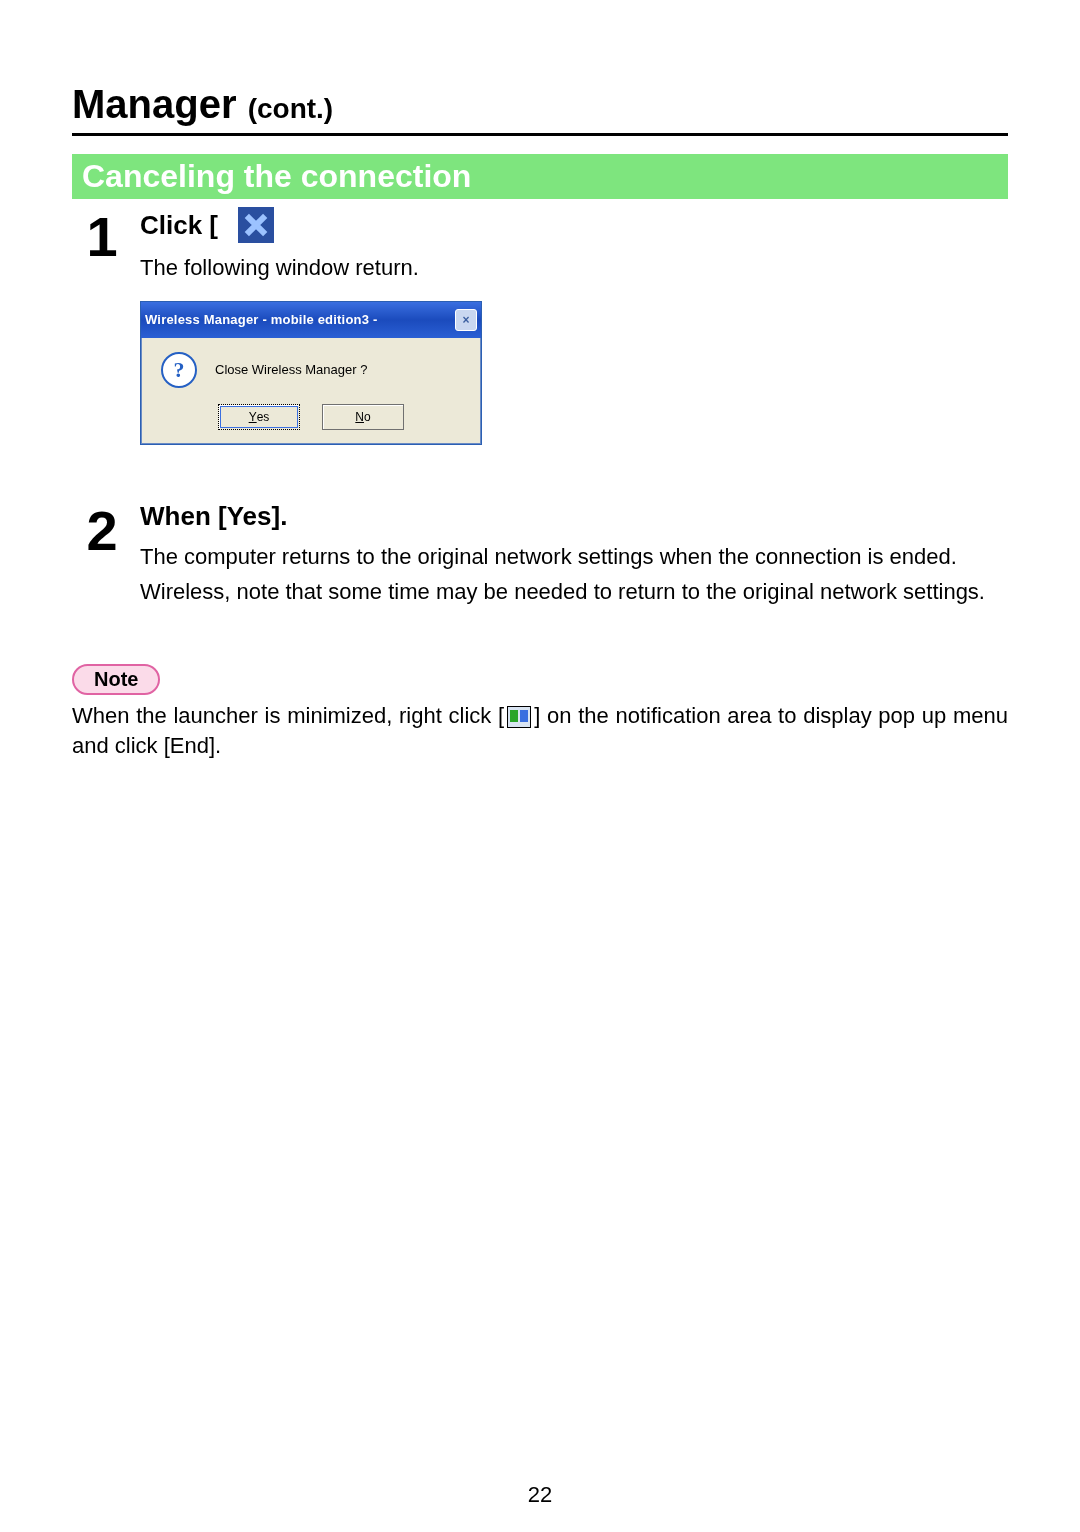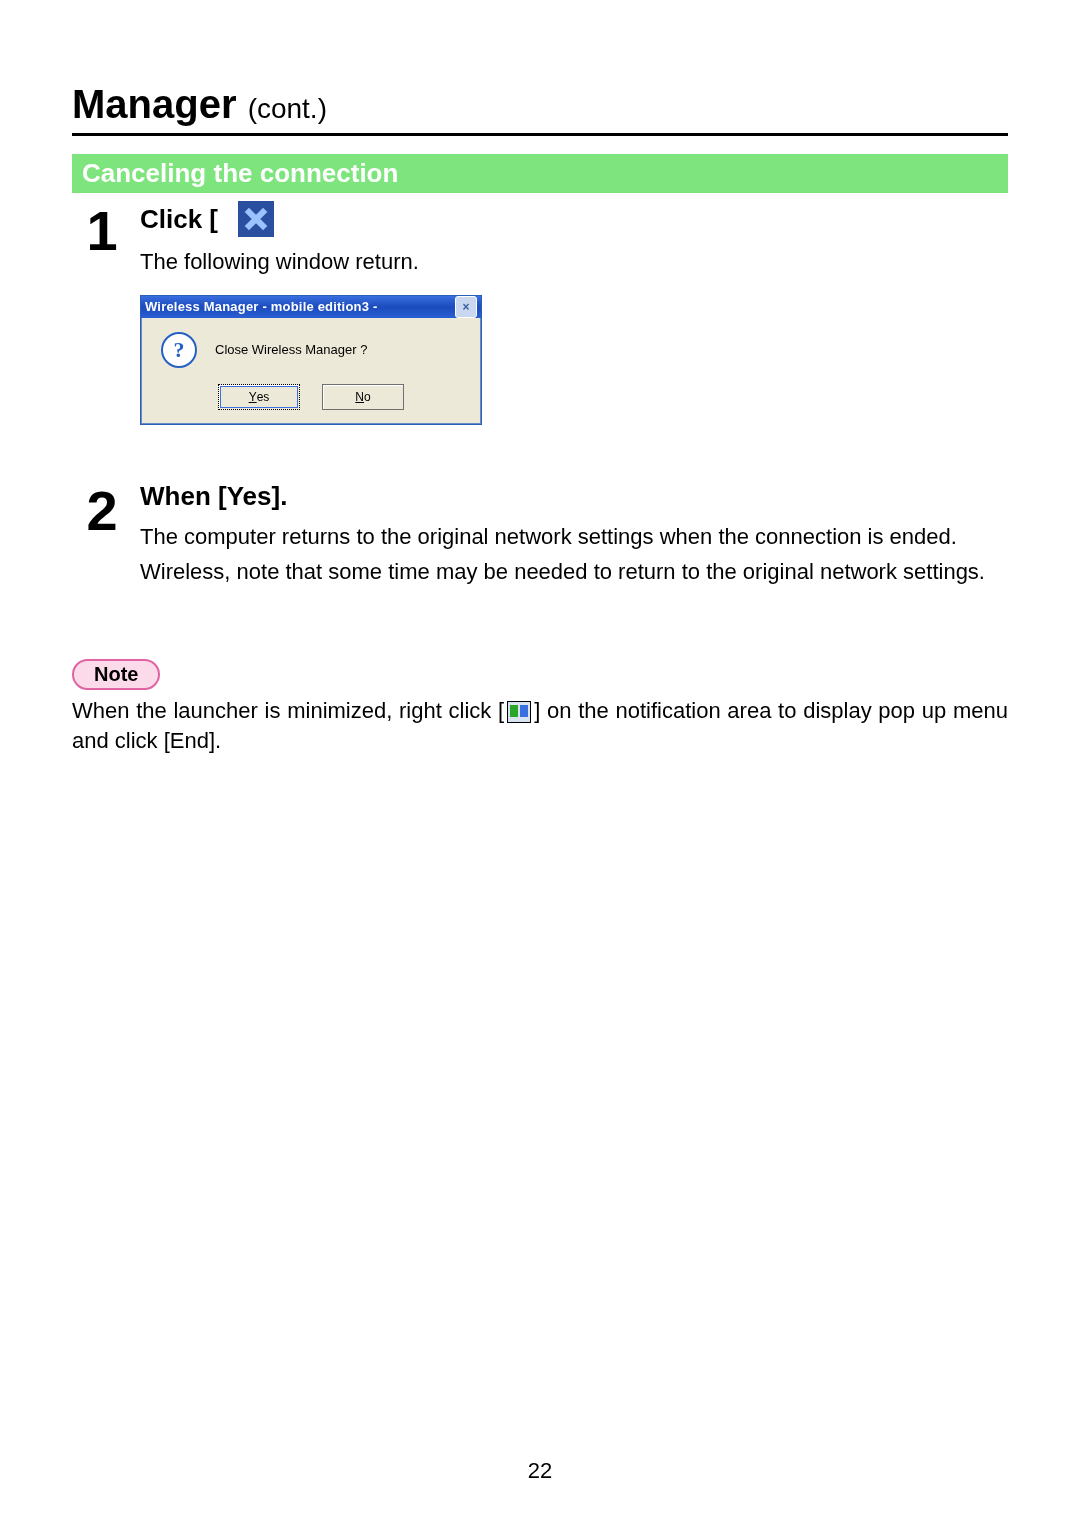--- a/index.html
+++ b/index.html
@@ -1,49 +1,49 @@
 <!DOCTYPE html>
 <html><head>
 <meta charset="utf-8">
 <style>
   html,body{margin:0;padding:0;background:#fff;font-family:Arial,Helvetica,sans-serif;color:#000}
   .page{width:1080px;height:1532px;margin:0 auto;position:relative;box-sizing:border-box;padding:82px 72px 0 72px}
   .page-title{font-size:40px;font-weight:bold;border-bottom:3px solid #000;padding-bottom:6px;margin:0 0 18px 0}
-  .page-title .sub{font-size:28px;font-weight:normal}
-  .section-bar{background:#7ee57e;color:#fff;font-weight:bold;font-size:26px;padding:4px 10px;margin:0 0 8px 0}
+  .page-title .sub{font-size:28px;font-weight:bold}
+  .section-bar{background:#7ee57e;color:#fff;font-weight:bold;font-size:32px;padding:4px 10px;margin:0 0 8px 0}
   .step{display:flex;align-items:flex-start;margin-top:4px}
   .step-num{font-size:56px;font-weight:bold;line-height:1;width:60px;text-align:center;margin-right:8px;margin-top:2px}
   .step-body{flex:1;font-size:22px}
   .step-heading{font-size:26px;font-weight:bold;display:flex;align-items:center;flex-wrap:wrap;gap:20px;margin-bottom:10px}
   .launcher-icon{display:inline-flex;width:36px;height:36px;background:#2a4fa0;align-items:center;justify-content:center;position:relative;vertical-align:middle}
   .launcher-icon::before,.launcher-icon::after{content:"";position:absolute;width:26px;height:6px;background:#9cc2ff;top:15px;left:5px}
   .launcher-icon::before{transform:rotate(45deg)}
   .launcher-icon::after{transform:rotate(-45deg)}
   .para{font-size:22px;margin:10px 0 18px 0;line-height:1.35}
   .justify{text-align:justify}
   
   .xp-dialog{width:340px;border:1px solid #2b5fb3;background:#ece9d8;box-shadow:0 0 0 1px #6a8bc4 inset;margin:6px 0 10px 0}
-  .xp-titlebar{height:22px;background:linear-gradient(to bottom,#3a6fe0 0%,#1b4bbd 50%,#2a5fd4 100%);display:flex;align-items:center;justify-content:space-between;padding:0 4px}
+  .xp-titlebar{height:36px;background:linear-gradient(to bottom,#3a6fe0 0%,#1b4bbd 50%,#2a5fd4 100%);display:flex;align-items:center;justify-content:space-between;padding:0 4px}
   .xp-titlebar-text{color:#fff;font-weight:bold;font-size:13px;font-family:Tahoma,Arial,sans-serif;letter-spacing:.2px;white-space:nowrap;overflow:hidden}
   .xp-close{width:20px;height:20px;background:#c9d7f0;border:1px solid #fff;border-radius:3px;display:flex;align-items:center;justify-content:center;font-family:Tahoma,Arial;font-size:12px;color:#3b5fa0;font-weight:bold}
   .xp-body{padding:10px 12px 14px 12px;font-family:Tahoma,Arial,sans-serif;font-size:13px;color:#000}
   .xp-msg{display:flex;align-items:center;gap:18px;margin:4px 0 16px 8px}
   .xp-q{width:32px;height:32px;border-radius:50%;background:#fff;border:2px solid #2560c4;display:flex;align-items:center;justify-content:center;color:#2560c4;font-weight:bold;font-size:22px;font-family:Georgia,serif}
   .xp-buttons{display:flex;justify-content:center;gap:22px}
   .xp-btn{min-width:80px;height:24px;background:#ece9d8;border:1px solid #707070;font-family:Tahoma,Arial;font-size:12px;display:flex;align-items:center;justify-content:center;box-shadow:inset 1px 1px 0 #fff}
   .xp-btn.default{border:1px dotted #000;outline:1px solid #3a6fe0;outline-offset:-3px}
   .xp-btn .ul{text-decoration:underline}
   
-  .note-row{margin-top:54px}
+  .note-row{margin-top:39px}
   .note-pill{display:inline-block;border:2px solid #e063a3;background:#fbdbe9;color:#000;font-weight:bold;font-size:20px;border-radius:22px;padding:2px 20px;margin-bottom:6px}
   .note-text{font-size:22px;line-height:1.35;text-align:justify}
   .tray-icon{display:inline-flex;width:22px;height:20px;border:1px solid #000;vertical-align:middle;position:relative;background:#d9e4f2;margin:0 3px}
   .tray-icon::before{content:"";position:absolute;left:2px;top:3px;width:8px;height:12px;background:#2aa52a}
   .tray-icon::after{content:"";position:absolute;right:2px;top:3px;width:8px;height:12px;background:#3a6fe0}
-  .page-number{position:absolute;bottom:48px;left:0;width:100%;text-align:center;font-size:22px}
+  .page-number{position:absolute;bottom:24px;left:0;width:100%;text-align:center;font-size:22px}
   .brackets{font-weight:bold}
 </style>
 </head>
 <body>
 
 <div class="page">
 
   <h1 class="page-title">
     <span>Manager</span>
     <span class="sub">(cont.)</span>

